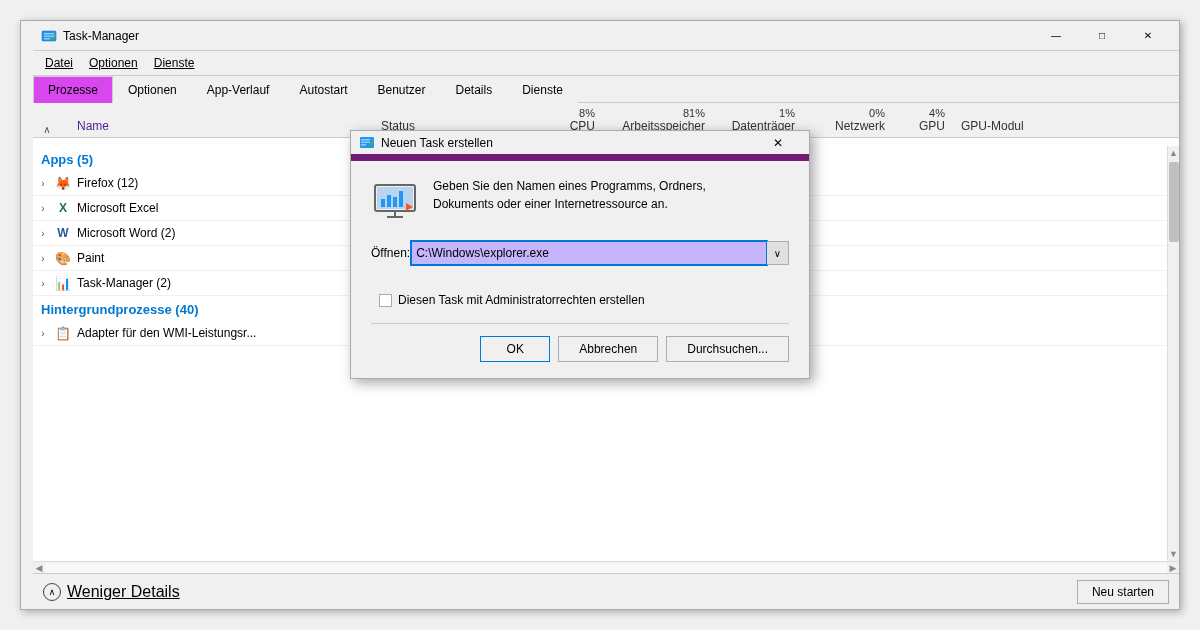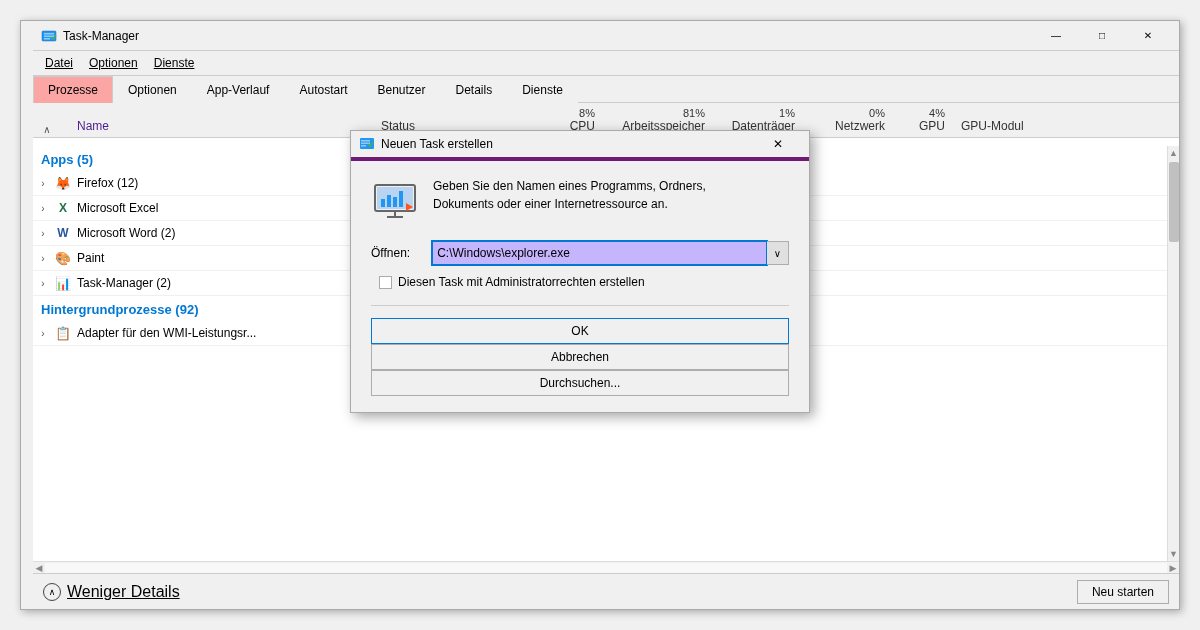--- a/index.html
+++ b/index.html
@@ -95,21 +95,21 @@
       padding: 6px 14px;
       cursor: pointer;
       font-size: 12px;
       border: 1px solid transparent;
       border-bottom: none;
       margin-bottom: -1px;
       background: #f0f0f0;
     }
 
     .tab.active {
-      background: #fca5a5;
+      background: #d946ef;
       border-color: #ccc;
       border-bottom-color: #fff;
     }
 
     .main-content {
       flex: 1;
       display: flex;
       flex-direction: column;
       overflow: hidden;
       background: #fff;
@@ -342,21 +342,21 @@
       box-shadow: 4px 4px 12px rgba(0,0,0,0.35);
       pointer-events: all;
     }
 
     .dialog-title-bar {
       background: #f0f0f0;
       height: 30px;
       display: flex;
       align-items: center;
       padding: 0 8px;
-      border-bottom: 4px solid #701a75;
+      border-bottom: 7px solid #701a75;
     }
 
     .dialog-title-icon {
       width: 16px;
       height: 16px;
       margin-right: 6px;
     }
 
     .dialog-title-text {
       flex: 1;
@@ -395,22 +395,22 @@
 
     .dialog-desc {
       font-size: 12px;
       line-height: 1.5;
       color: #000;
     }
 
     .dialog-row {
       display: flex;
       align-items: center;
-      gap: 22px;
-      margin-bottom: 10px;
+      gap: 1px;
+      margin-bottom: 28px;
     }
 
     .dialog-label {
       font-size: 12px;
       white-space: nowrap;
     }
 
     .dialog-input {
       flex: 1;
       height: 24px;
@@ -460,22 +460,21 @@
 
     .dialog-separator {
       border: none;
       border-top: 1px solid #ccc;
       margin-bottom: 12px;
     }
 
     .dialog-buttons {
       display: flex;
       justify-content: flex-end;
-      gap: 0;
-      flex-direction: column;
+      gap: 8px;
     }
 
     .dialog-btn {
       padding: 5px 20px;
       font-size: 12px;
       border: 1px solid #adadad;
       background: #f0f0f0;
       cursor: pointer;
       min-width: 70px;
     }
@@ -655,21 +654,21 @@
             <div class="process-name">Task-Manager (2)</div>
             <div class="process-status"></div>
             <div class="process-cpu"></div>
             <div class="process-mem"></div>
             <div class="process-disk"></div>
             <div class="process-net"></div>
             <div class="process-gpu"></div>
             <div class="process-gpumod"></div>
           </div>
 
-          <div class="section-header">Hintergrundprozesse (92)</div>
+          <div class="section-header">Hintergrundprozesse (40)</div>
 
           <div class="process-item">
             <div class="process-expand">›</div>
             <div class="process-icon">📋</div>
             <div class="process-name">Adapter für den WMI-Leistungsr...</div>
             <div class="process-status"></div>
             <div class="process-cpu"></div>
             <div class="process-mem"></div>
             <div class="process-disk"></div>
             <div class="process-net"></div>

